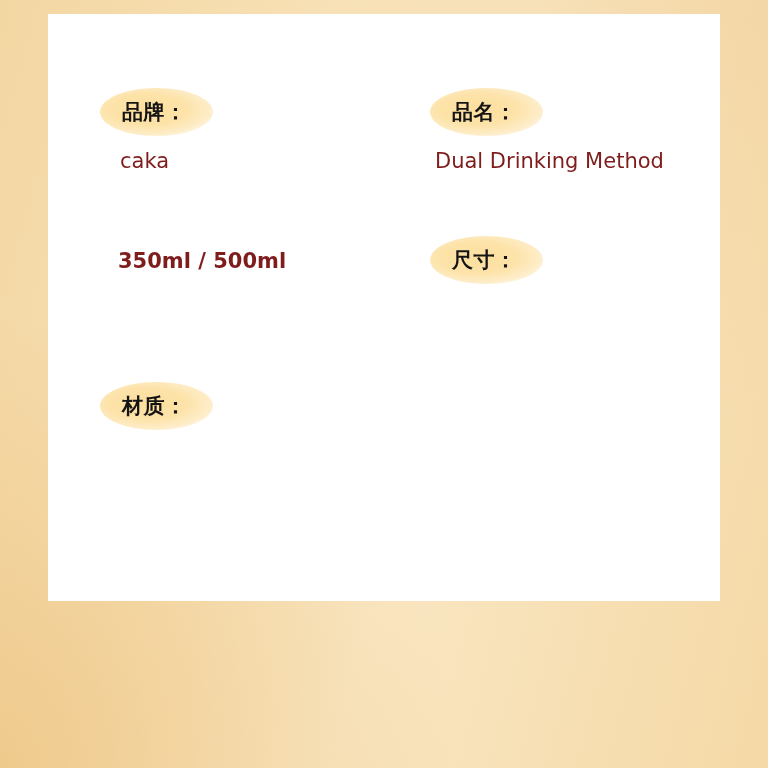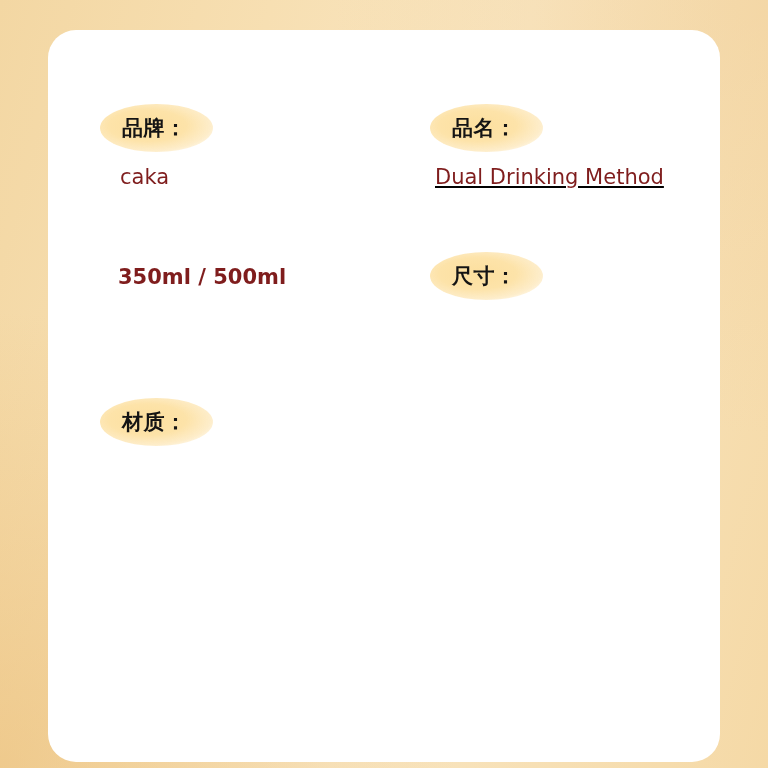--- a/index.html
+++ b/index.html
@@ -25,26 +25,25 @@
     position: absolute;
     inset: 0;
     background:
       radial-gradient(circle at 0% 100%, rgba(233,186,113,0.55) 0%, rgba(233,186,113,0) 42%),
       radial-gradient(circle at 100% 0%, rgba(240,205,150,0.45) 0%, rgba(240,205,150,0) 40%);
     pointer-events: none;
   }
   .card {
     position: absolute;
     left: 48px;
-    top: 30px;
+    top: 14px;
     width: 672px;
-    height: 732px;
+    height: 587px;
     background: #ffffff;
     box-shadow: 0 0 0 0 rgba(0,0,0,0);
-    border-radius: 28px;
   }
   .spec-area {
     position: absolute;
     left: 0;
     top: 0;
     width: 100%;
     height: 100%;
   }
   .field {
     position: absolute;
@@ -82,21 +81,21 @@
     font-size: 21px;
     font-weight: 400;
     color: #7f1d1d;
     white-space: pre-line;
     line-height: 1.33;
   }
   
   .f-brand      { left: 52px;  top: 74px;  }
   .f-brand .value { margin-left: 20px; }
 
-  .f-name       { left: 382px; top: 74px; text-decoration: underline;  }
+  .f-name       { left: 382px; top: 74px;  }
   .f-name .value { margin-left: 5px; }
 
   .f-capacity   { left: 52px;  top: 222px; }
   .f-capacity .value { margin-left: 18px; font-weight: bold; }
 
   .f-size       { left: 382px; top: 222px; }
   .f-size .value { margin-left: 5px; }
 
   .f-material   { left: 52px;  top: 368px; }
   .f-material .value { margin-left: -4px; font-size: 21.5px; }

